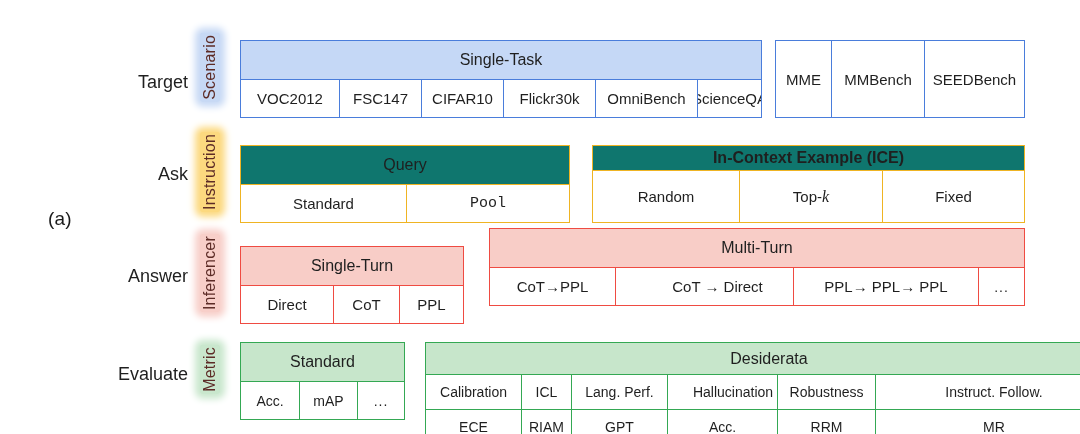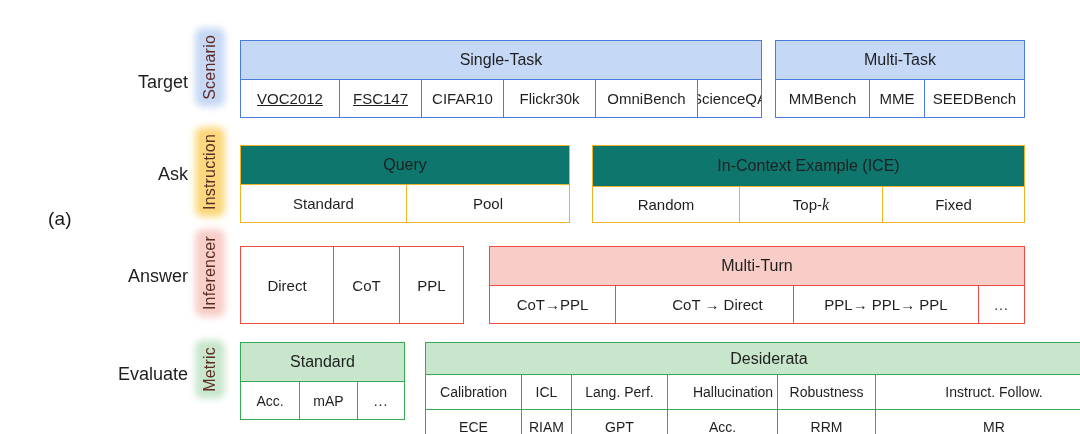--- a/index.html
+++ b/index.html
@@ -142,78 +142,78 @@
   <div class="stage-label-wrap" style="top:72px;">
     <div class="stage-label">Target</div>
   </div>
   <div class="vlabel blue" style="left:197px; top:28px; height:78px;">
     <span>Scenario</span>
   </div>
 
   <div class="block t-blue" style="left:240px; top:28px; width:522px; height:78px;">
     <div class="hdr" style="height:39px;">Single-Task</div>
     <div class="cells">
-      <div class="cell" style="width:98px;text-decoration:underline;">VOC2012</div>
-      <div class="cell" style="width:82px;text-decoration:underline;">FSC147</div>
+      <div class="cell" style="width:98px;">VOC2012</div>
+      <div class="cell" style="width:82px;">FSC147</div>
       <div class="cell" style="width:82px;">CIFAR10</div>
       <div class="cell" style="width:92px;">Flickr30k</div>
       <div class="cell" style="width:102px;">OmniBench</div>
       <div class="cell" style="flex:1;">ScienceQA</div>
     </div>
   </div>
 
   <div class="block t-blue" style="left:775px; top:28px; width:250px; height:78px;">
-    <div class="hdr" style="height:39px;">Multi-Task</div>
-    <div class="cells">
+    <div class="cells">
+      <div class="cell" style="width:55px;">MME</div>
       <div class="cell" style="width:93px;">MMBench</div>
-      <div class="cell" style="width:55px;">MME</div>
       <div class="cell" style="flex:1;">SEEDBench</div>
     </div>
   </div>
 
   <div class="stage-label-wrap" style="top:164px;">
     <div class="stage-label">Ask</div>
   </div>
   <div class="vlabel amber" style="left:197px; top:133px; height:78px;">
     <span>Instruction</span>
   </div>
 
   <div class="block t-amber" style="left:240px; top:133px; width:330px; height:78px;">
     <div class="hdr" style="height:39px;">Query</div>
     <div class="cells">
       <div class="cell" style="width:165px;">Standard</div>
-      <div class="cell" style="flex:1;">Pool</div>
+      <div class="cell" style="flex:1;font-family:Liberation Mono, monospace;">Pool</div>
     </div>
   </div>
 
   <div class="block t-amber" style="left:592px; top:133px; width:433px; height:78px;">
-    <div class="hdr" style="height:41px;">In-Context Example (ICE)</div>
+    <div class="hdr" style="height:25px;font-weight:bold;">In-Context Example (ICE)</div>
     <div class="cells">
       <div class="cell" style="width:146px;">Random</div>
       <div class="cell" style="width:143px;">Top-<span class="kitalic">k</span></div>
       <div class="cell" style="flex:1;">Fixed</div>
     </div>
   </div>
 
   <div class="stage-label-wrap" style="top:266px;">
     <div class="stage-label">Answer</div>
   </div>
   <div class="vlabel red" style="left:197px; top:234px; height:78px;">
     <span>Inferencer</span>
   </div>
 
   <div class="block t-red" style="left:240px; top:234px; width:224px; height:78px;">
+    <div class="hdr" style="height:39px;">Single-Turn</div>
     <div class="cells">
       <div class="cell" style="width:92px;">Direct</div>
       <div class="cell" style="width:66px;">CoT</div>
       <div class="cell" style="flex:1;">PPL</div>
     </div>
   </div>
 
-  <div class="block t-red" style="left:489px; top:234px; width:536px; height:78px;">
+  <div class="block t-red" style="left:489px; top:216px; width:536px; height:78px;">
     <div class="hdr" style="height:39px;">Multi-Turn</div>
     <div class="cells">
       <div class="cell" style="width:125px;">CoT→PPL</div>
       <div class="cell" style="width:178px;padding-left:26px;">CoT → Direct</div>
       <div class="cell" style="width:185px;">PPL→ PPL→ PPL</div>
       <div class="cell tiny" style="flex:1;">...</div>
     </div>
   </div>
 
   <div class="stage-label-wrap" style="top:364px;">

